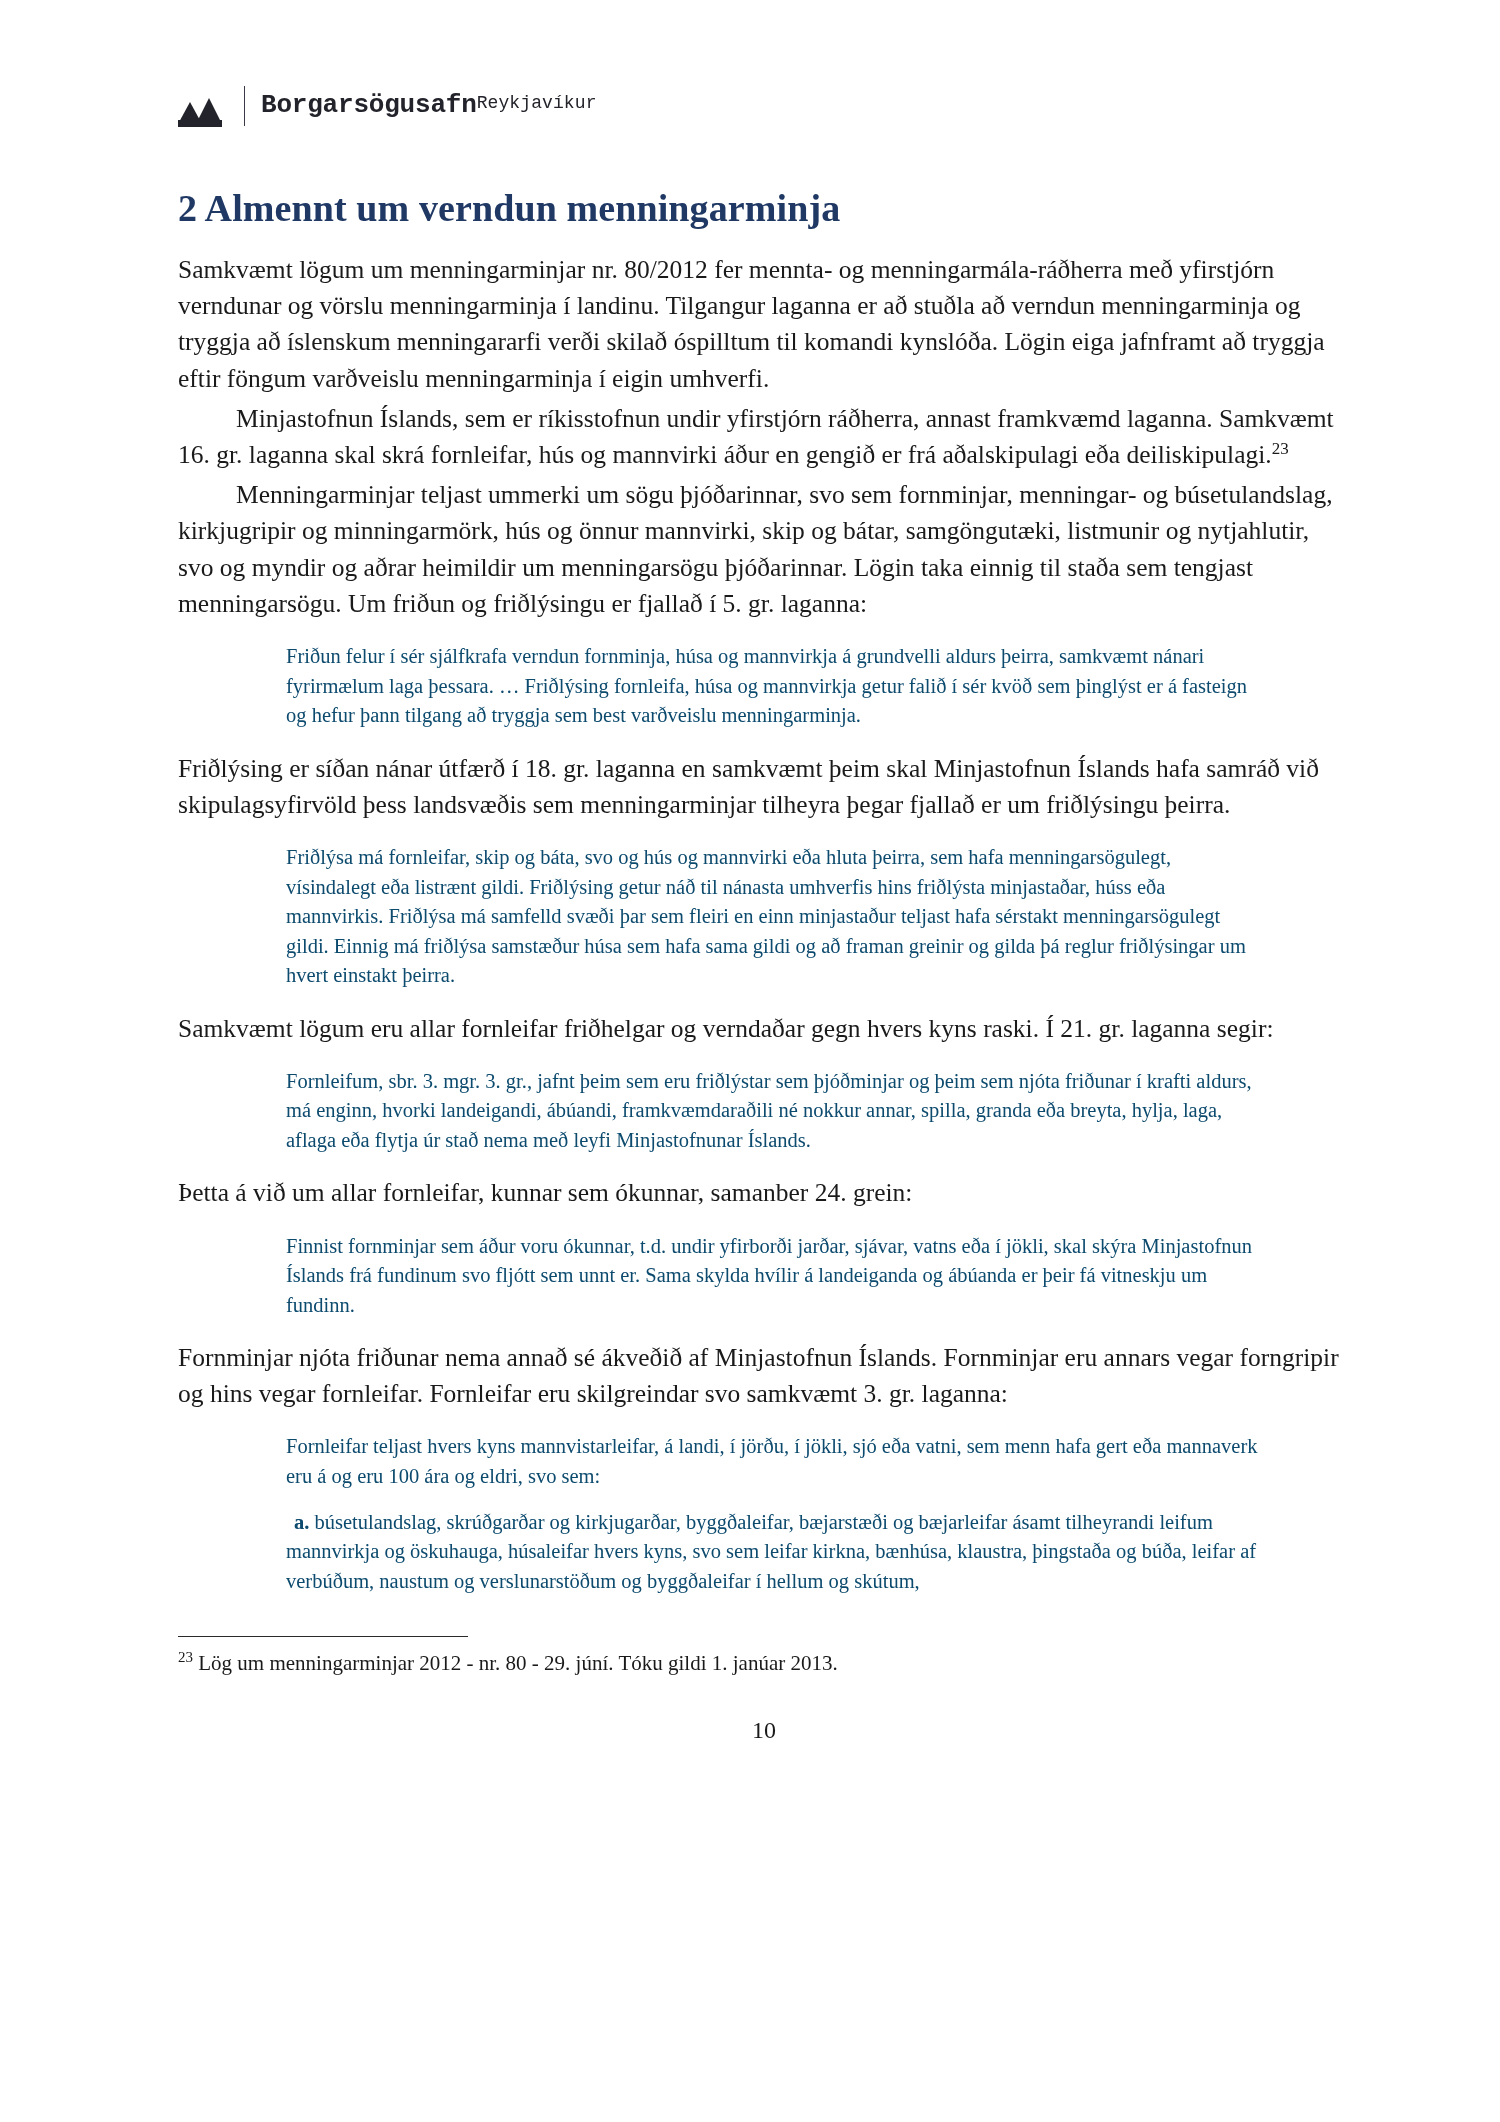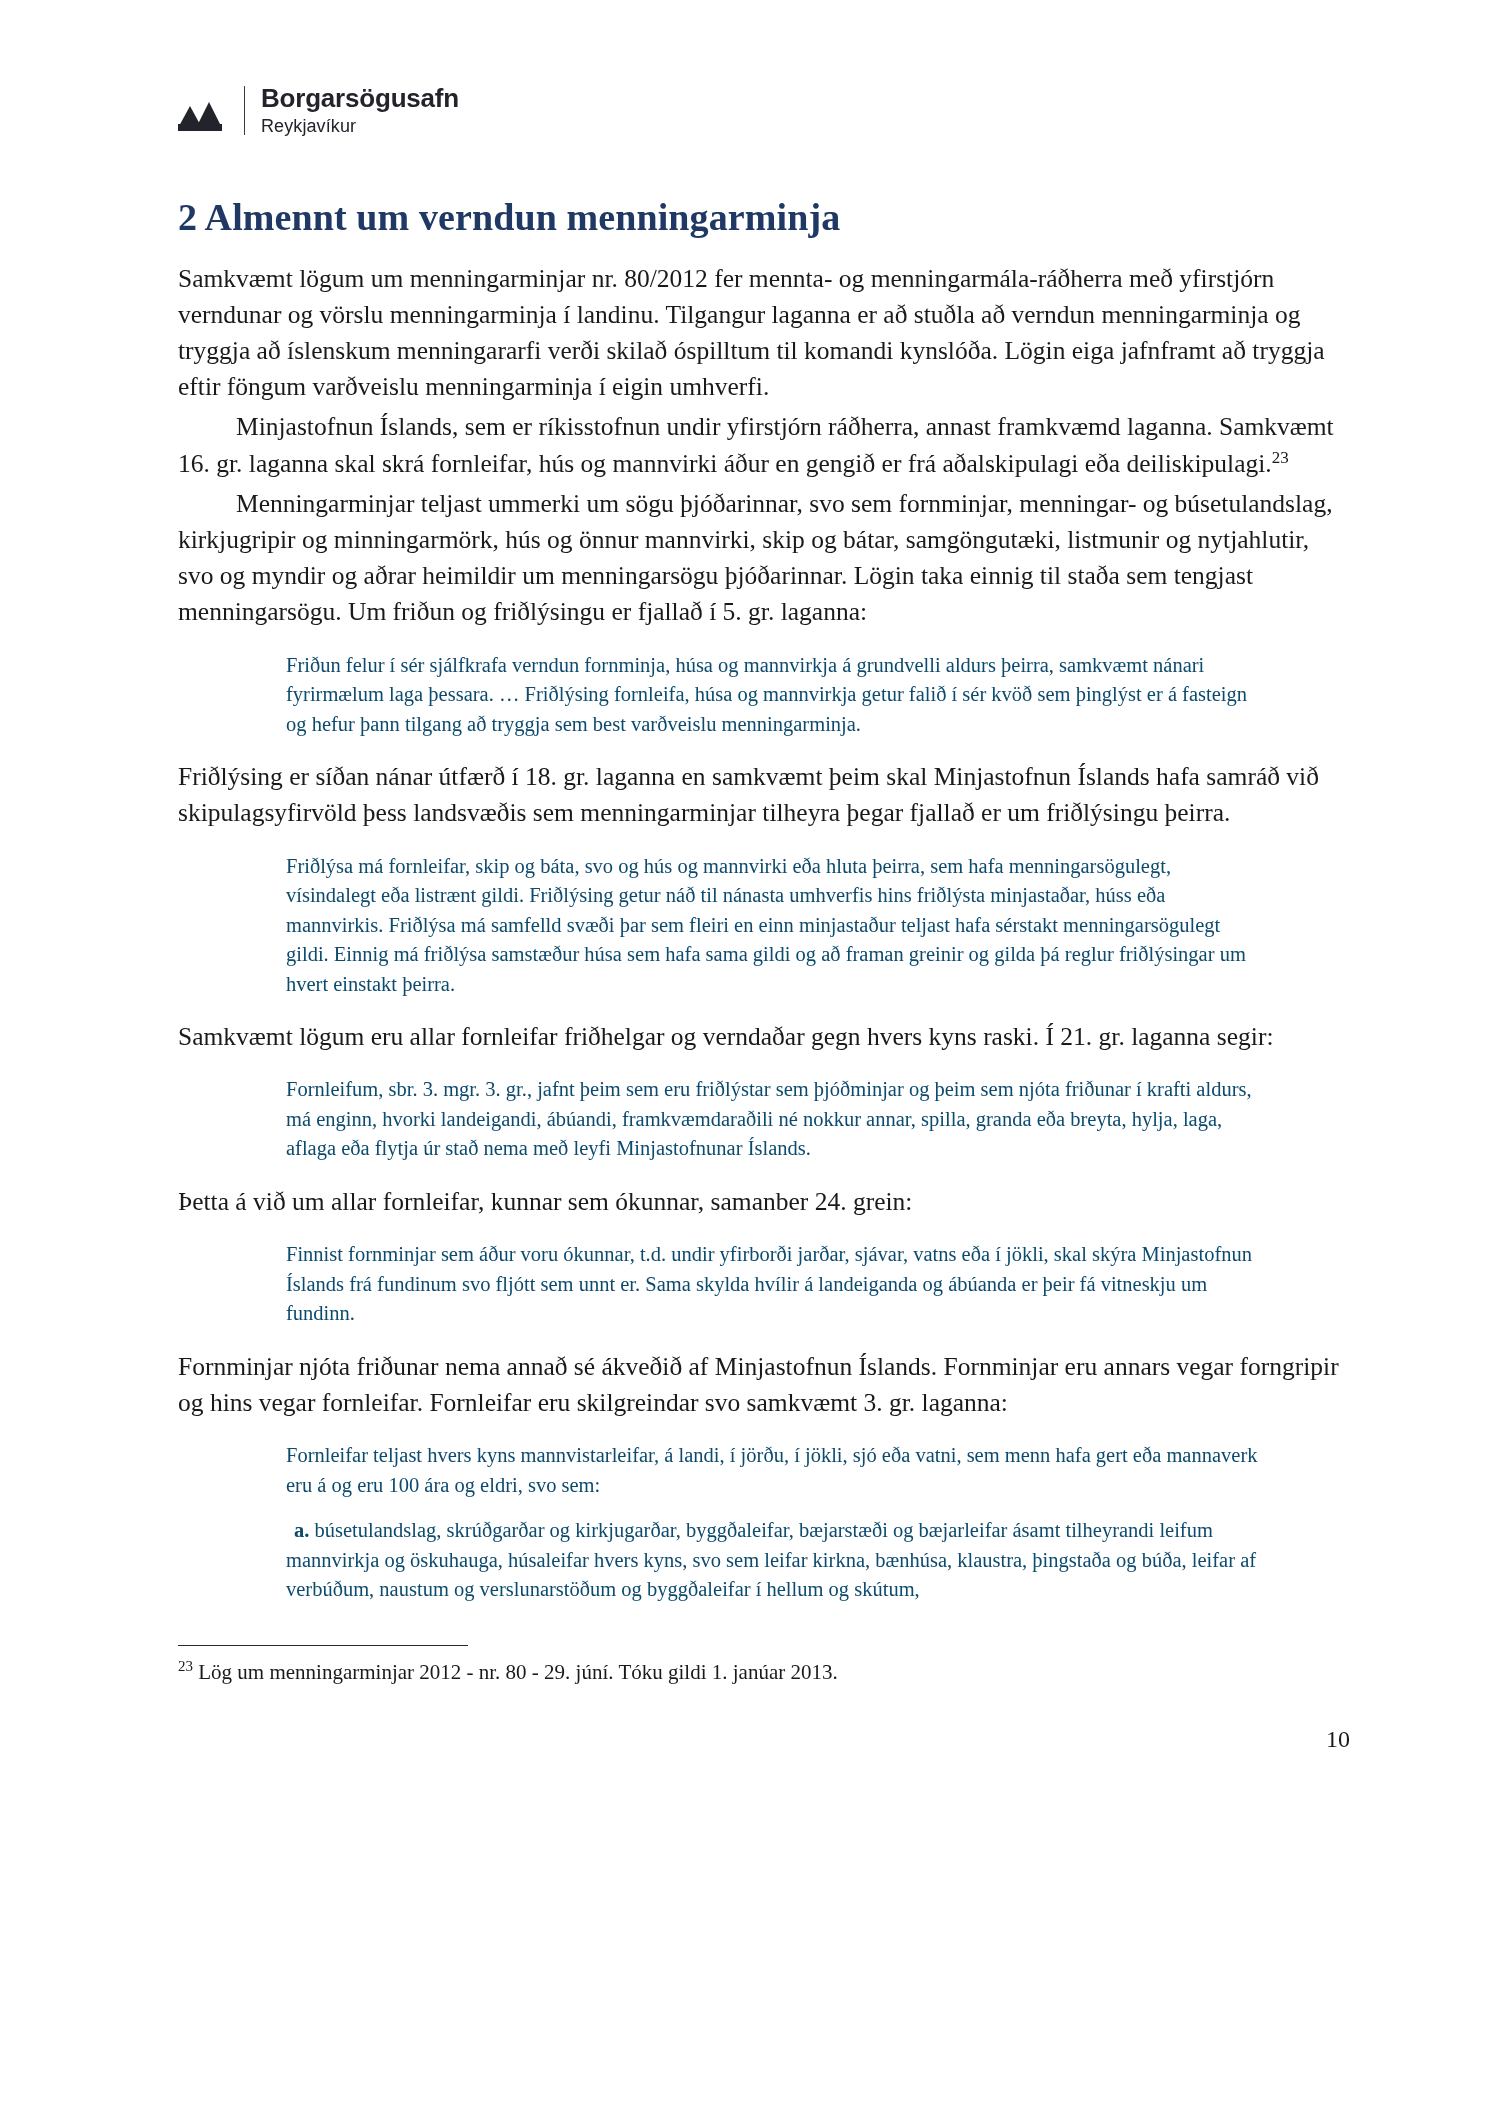--- a/index.html
+++ b/index.html
@@ -33,24 +33,24 @@
     flex: 0 0 auto;
   }
   .logo-divider {
     width: 1px;
     align-self: stretch;
     background: #3a3a46;
     margin: 2px 2px 2px 0;
   }
   .logo-text {
     display: flex;
-    flex-direction: column;
+    flex-direction: row;
     justify-content: center;
     line-height: 1.15;
-    font-family: Liberation Sans, sans-serif;
+    font-family: Liberation Mono, monospace;
     color: #23232b;
   }
   .logo-title {
     font-size: 26px;
     font-weight: 700;
     letter-spacing: -0.2px;
   }
   .logo-sub {
     font-size: 18px;
     font-weight: 400;
@@ -116,21 +116,21 @@
     line-height: 1.35;
     margin: 0;
   }
   .footnote sup {
     font-size: 15px;
     vertical-align: super;
     line-height: 0;
   }
   
   .page-number {
-    text-align: right;
+    text-align: center;
     font-size: 24px;
     margin-top: 40px;
   }
   b.item-label { font-weight: 700; }
 </style>
 </head>
 <body>
 
 <div class="page">
 

